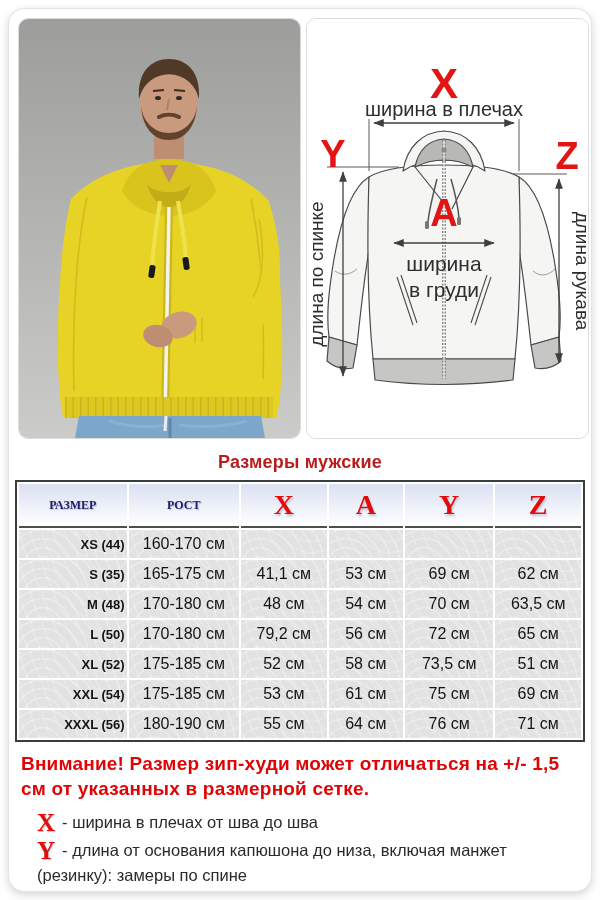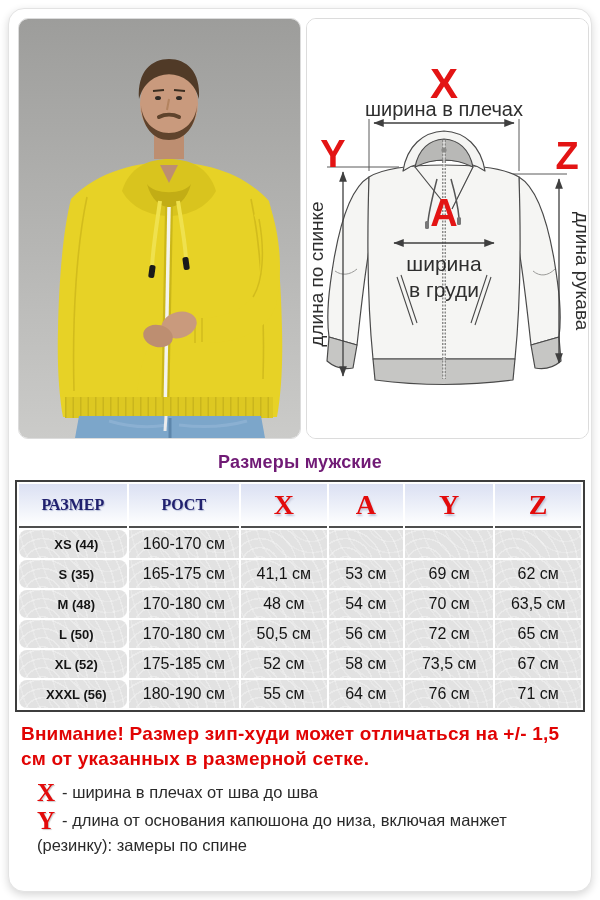--- a/index.html
+++ b/index.html
@@ -12,56 +12,56 @@
     background:#fff;border:1px solid #e3e3e3;border-radius:16px;
     box-shadow:0 3px 8px rgba(0,0,0,.16);overflow:hidden;
   }
   .panels{display:flex;gap:5px;padding:9px 9px 0 9px;}
   .panel{
     width:281px;height:419px;border:1px solid #dcdcdc;border-radius:10px;
     overflow:hidden;background:#fff;flex:0 0 auto;
   }
   .panel svg{display:block;}
   .page-title{
-    text-align:center;font-size:18px;font-weight:bold;color:#701a75;
+    text-align:center;font-size:18px;font-weight:bold;color:#b91c1c;
     margin:13px 0 7px 0;letter-spacing:.2px;
   }
   table.size-table{
     border-collapse:separate;border-spacing:2px;
     width:570px;margin:0 auto;border:2px solid #3d3d3d;background:#fff;
     table-layout:fixed;
   }
   .size-table th:nth-child(1){width:19.5%}
   .size-table th:nth-child(2){width:20%}
   .size-table th:nth-child(3){width:15.5%}
   .size-table th:nth-child(4){width:13.5%}
   .size-table th:nth-child(5){width:16%}
   .size-table th:nth-child(6){width:15.5%}
   .size-table th{
     background:linear-gradient(180deg,#dbe0f3 0%,#eef1f9 55%,#ffffff 100%);
     border-bottom:2px solid #4e4e4e;vertical-align:middle;padding:0;
   }
   th.h-text{
-    font-family:"Liberation Serif",serif;font-size:16px;font-weight:bold;
+    font-family:"Liberation Serif",serif;font-size:12px;font-weight:bold;
     color:#20206e;text-shadow:1px 1px 1px #b9c0da;height:42px;
   }
   th.h-letter{
     font-family:"Liberation Serif",serif;font-size:28px;font-weight:bold;
     color:#e30b0b;text-shadow:1px 2px 2px #bfc4d8;line-height:1;height:42px;
   }
   .size-table td{
     background-color:#e2e2e2;
     background-image:
       repeating-radial-gradient(circle at 22% 130%, rgba(255,255,255,.30) 0 1.5px, rgba(0,0,0,0) 1.5px 9px),
       repeating-radial-gradient(circle at 82% -40%, rgba(255,255,255,.22) 0 1.5px, rgba(0,0,0,0) 1.5px 11px);
     font-size:16px;color:#141414;text-align:center;padding:5px 2px;
     white-space:nowrap;overflow:hidden;
   }
   td.size{ize text-align:left;}
-  .size-table td.size{text-align:center;padding-left:9px;font-weight:bold;font-size:13px;border-radius:8px;}
+  .size-table td.size{text-align:right;padding-left:9px;font-weight:bold;font-size:13px;}
   .warning{
     margin:9px 12px 4px 12px;color:#e10404;font-weight:bold;
     font-size:19px;line-height:1.32;letter-spacing:.2px;
   }
   .legend{padding:2px 10px 0 28px;}
   .legend-item{font-size:16.5px;color:#2a2a2a;margin:3px 0;line-height:1.5;}
   .legend-letter{
     font-family:"Liberation Serif",serif;font-weight:bold;font-size:25px;
     color:#e30b0b;text-shadow:1px 1px 1px #c9c9c9;margin-right:7px;
     display:inline-block;vertical-align:-3px;line-height:1;
@@ -225,32 +225,40 @@
         <td class="size">M (48)</td>
         <td>170-180 см</td>
         <td>48 см</td>
         <td>54 см</td>
         <td>70 см</td>
         <td>63,5 см</td>
       </tr>
       <tr>
         <td class="size">L (50)</td>
         <td>170-180 см</td>
-        <td>50,5 см</td>
+        <td>79,2 см</td>
         <td>56 см</td>
         <td>72 см</td>
         <td>65 см</td>
       </tr>
       <tr>
         <td class="size">XL (52)</td>
         <td>175-185 см</td>
         <td>52 см</td>
         <td>58 см</td>
         <td>73,5 см</td>
-        <td>67 см</td>
+        <td>51 см</td>
+      </tr>
+      <tr>
+        <td class="size">XXL (54)</td>
+        <td>175-185 см</td>
+        <td>53 см</td>
+        <td>61 см</td>
+        <td>75 см</td>
+        <td>69 см</td>
       </tr>
       <tr>
         <td class="size">XXXL (56)</td>
         <td>180-190 см</td>
         <td>55 см</td>
         <td>64 см</td>
         <td>76 см</td>
         <td>71 см</td>
       </tr>
     </tbody>

